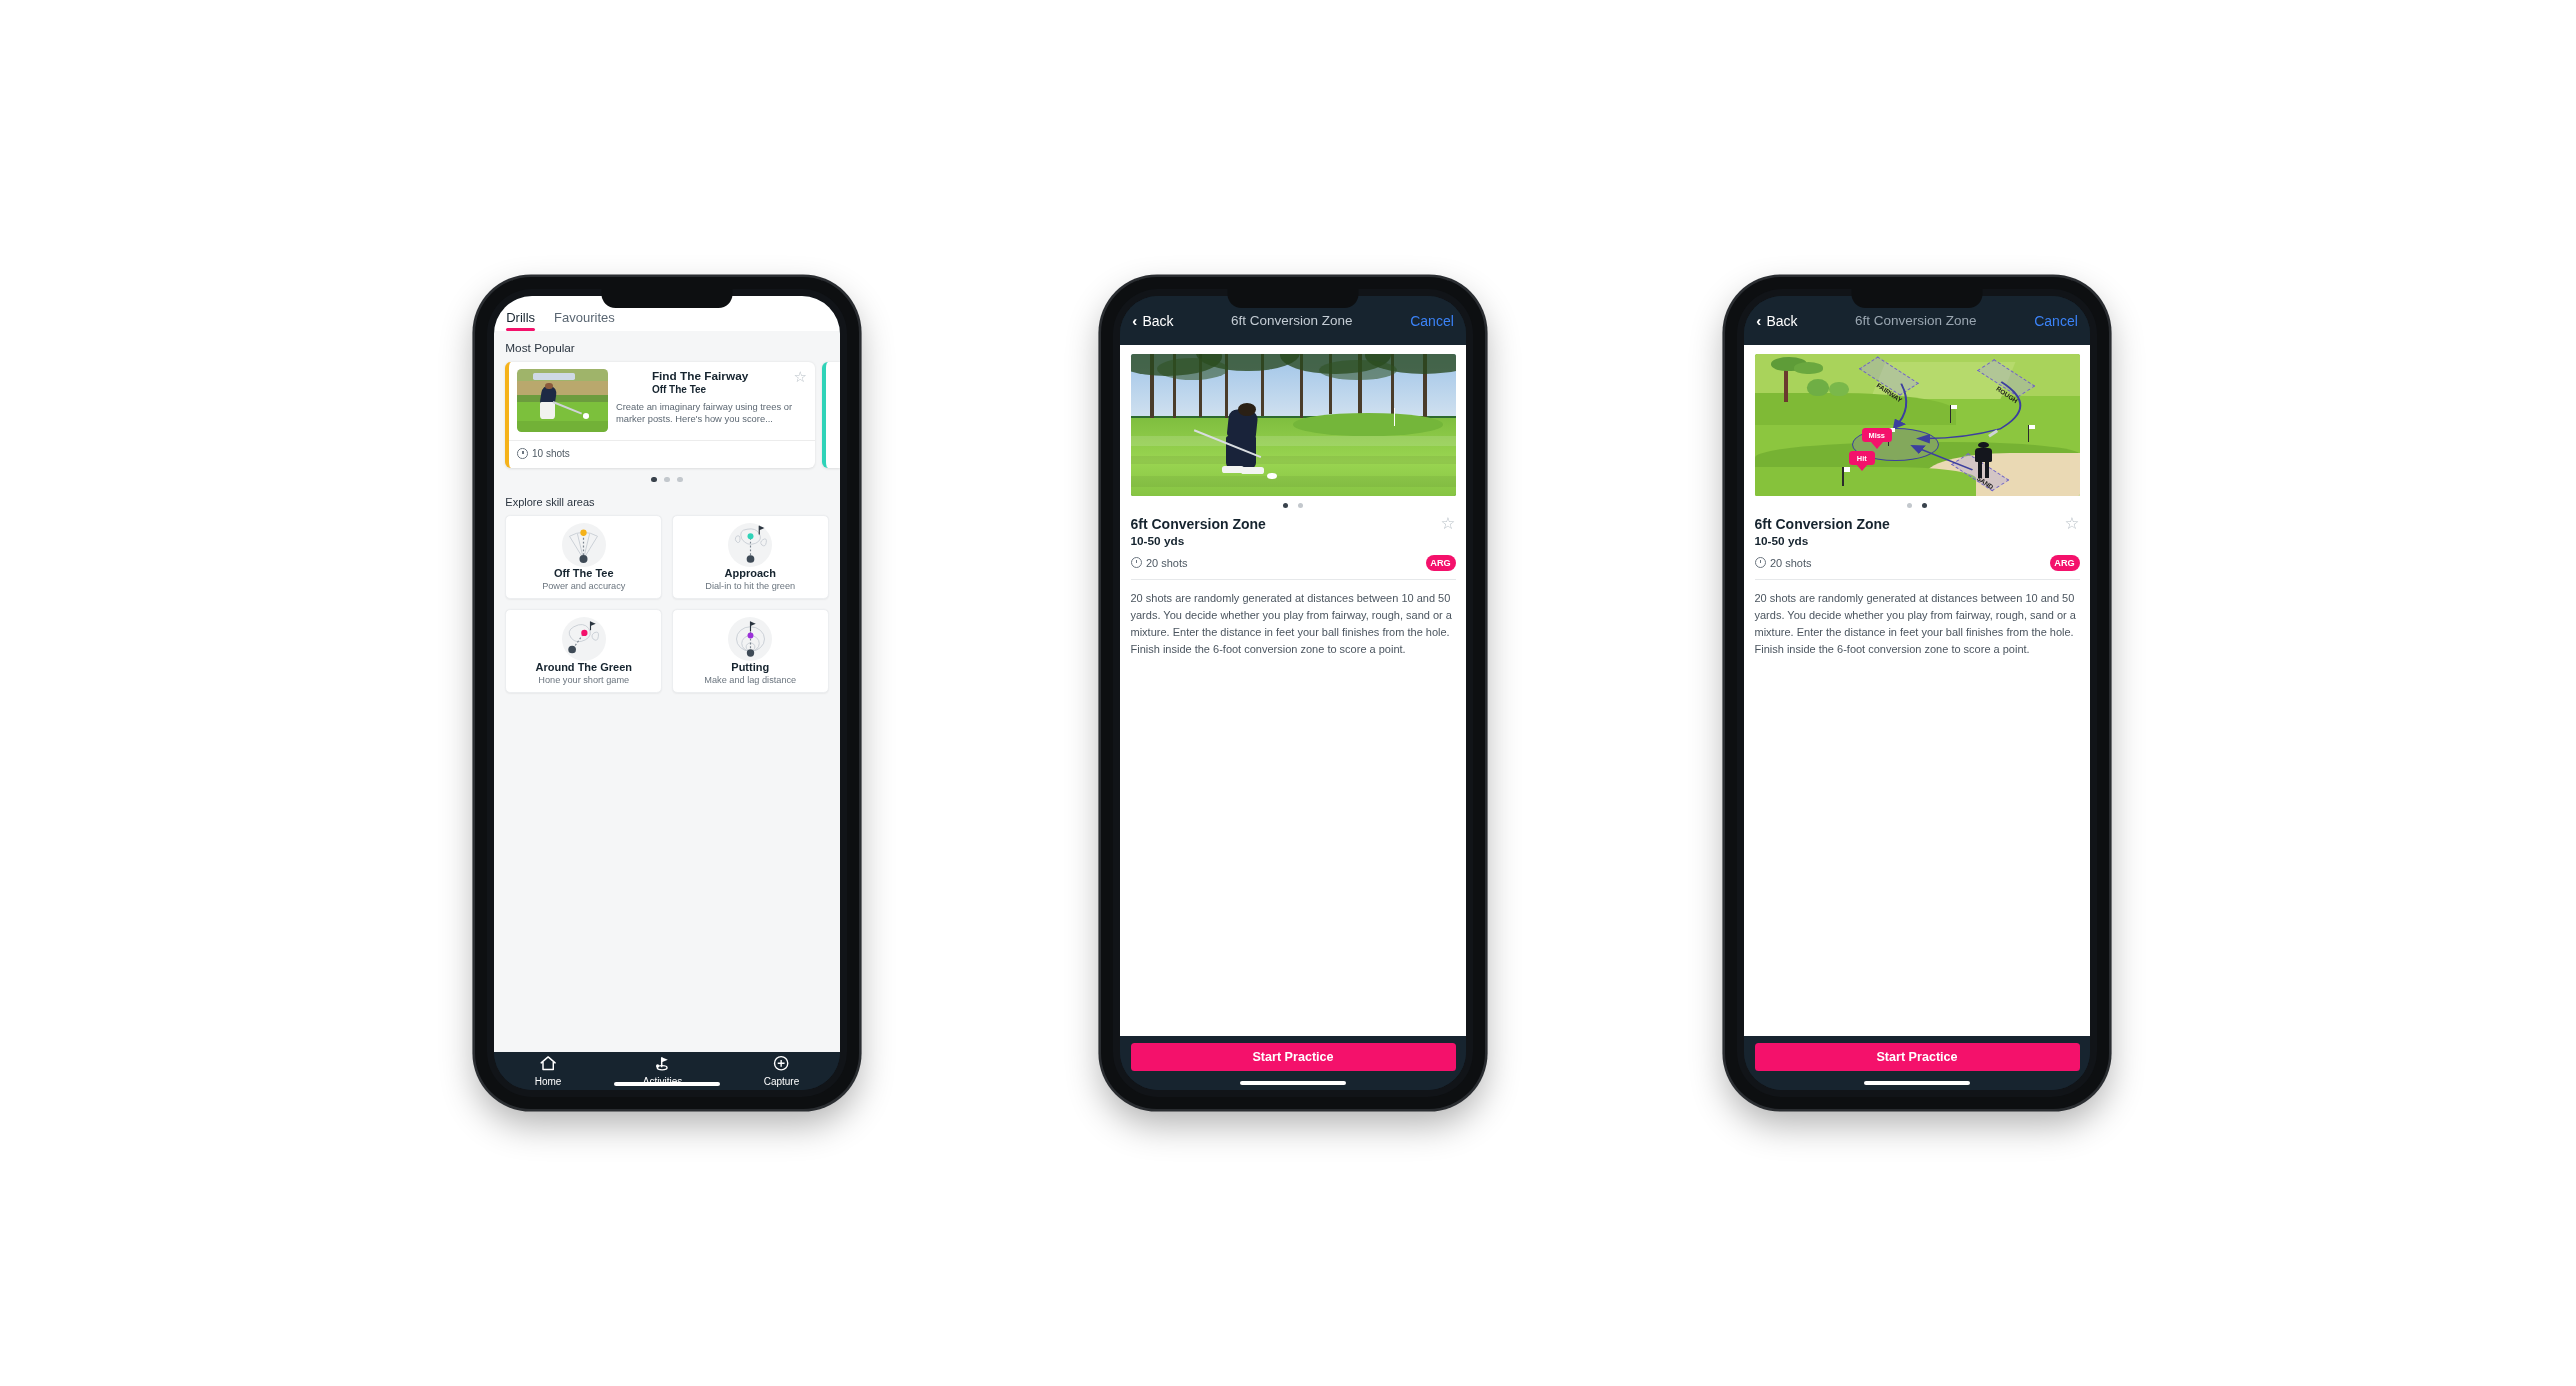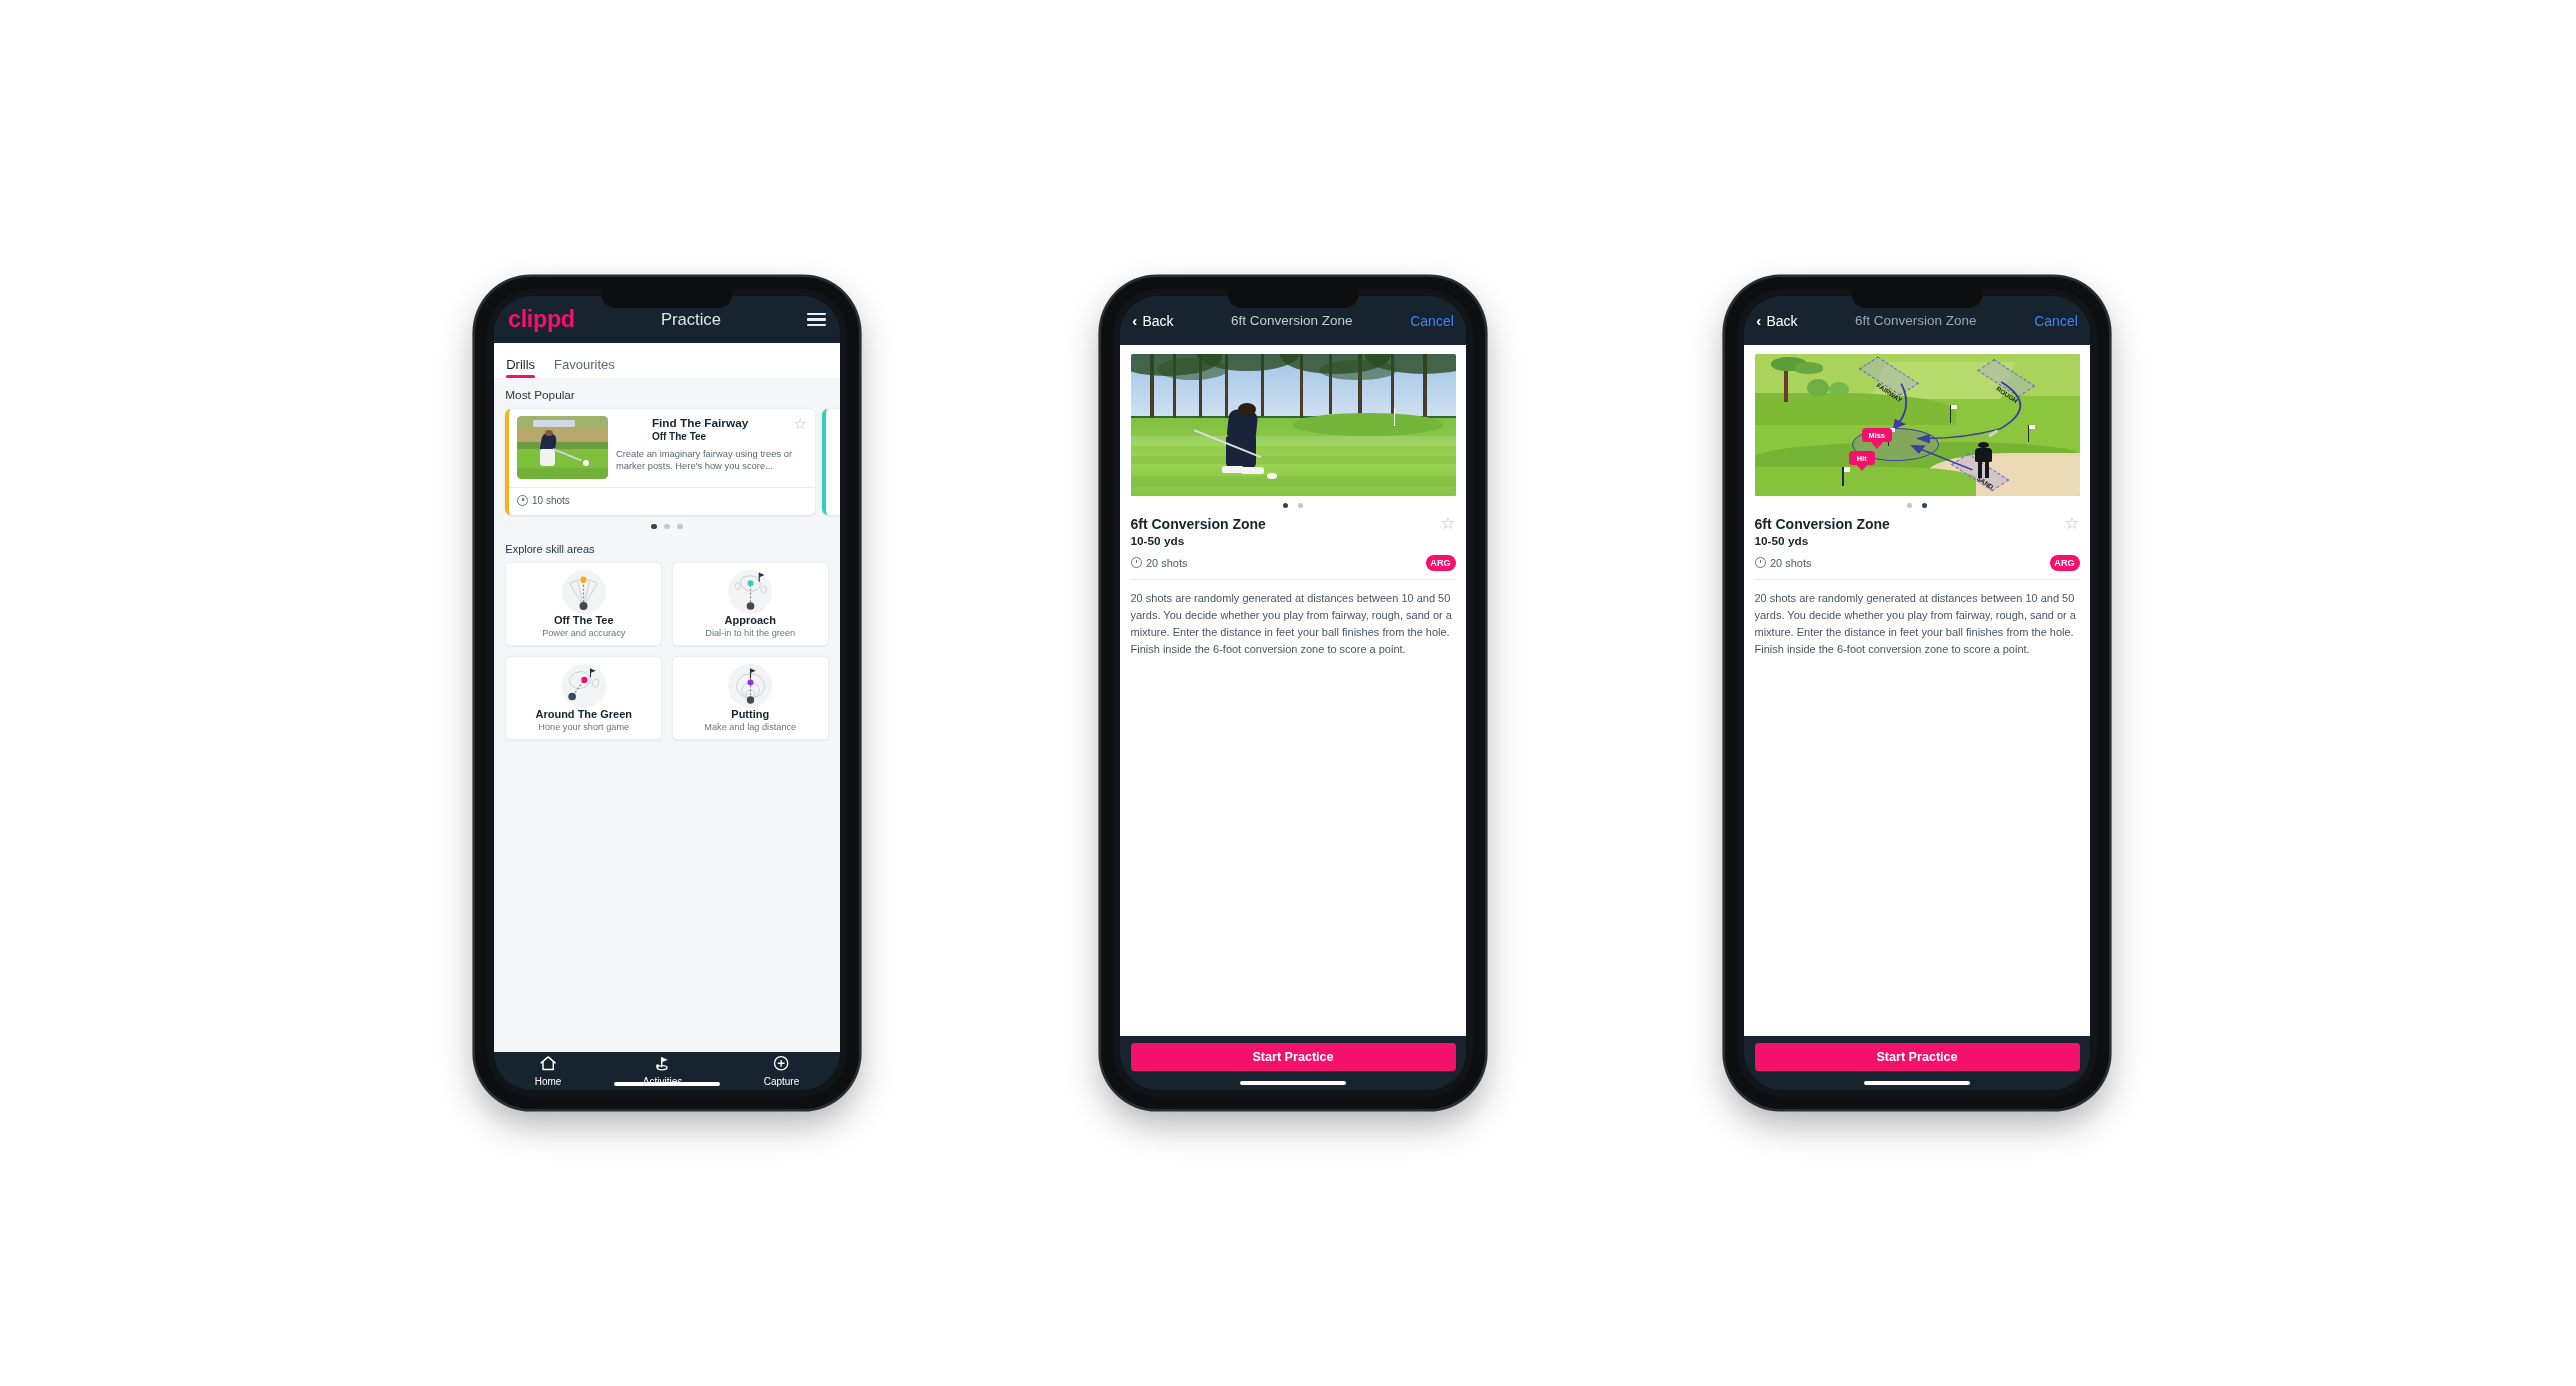--- a/index.html
+++ b/index.html
@@ -168,29 +168,20 @@
 </head>
 <body>
 
 <div class="stage">
 
   <div class="phone" style="left:475px;top:277px;width:384px;height:832px;">
     <div class="bezel"></div>
     <div class="notch"></div>
     <div class="screen">
 
-      <div class="appbar" style="height:47px;">
-        <div class="brand" style="font-size:23.5px;">clippd</div>
-        <div class="appbar-title" style="font-size:16.6px;">Practice</div>
-        <div class="ham">
-          <i style="width:19px;height:2.2px;"></i>
-          <i style="width:19px;height:2.2px;"></i>
-          <i style="width:19px;height:2.2px;"></i>
-        </div>
-      </div>
 
       <div class="tabs" style="height:35px;">
         <div class="tab active" style="font-size:13px;">
           <span>Drills</span>
         </div>
         <div class="tab" style="font-size:13px;">
           <span>Favourites</span>
         </div>
       </div>
 

